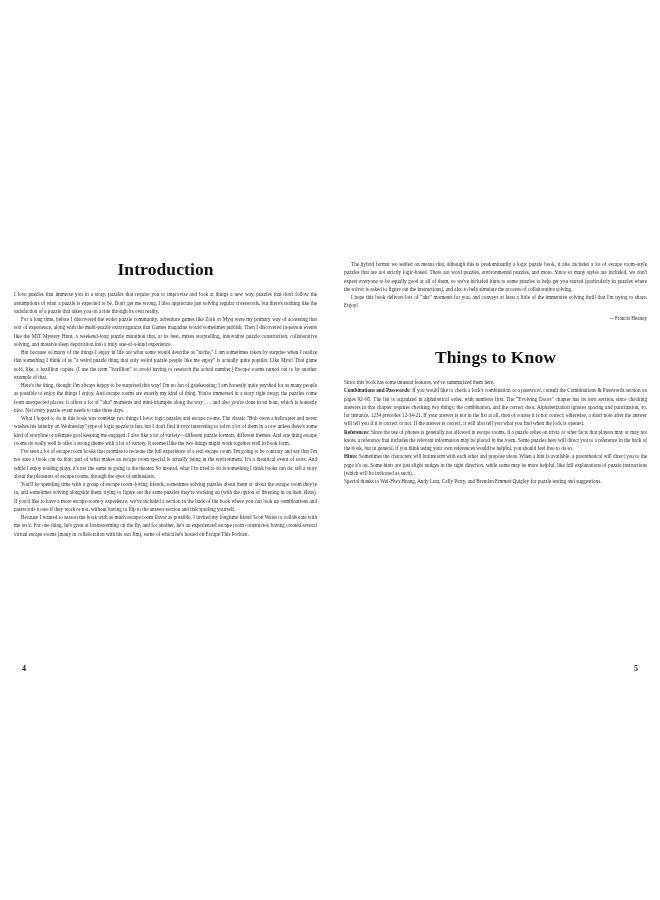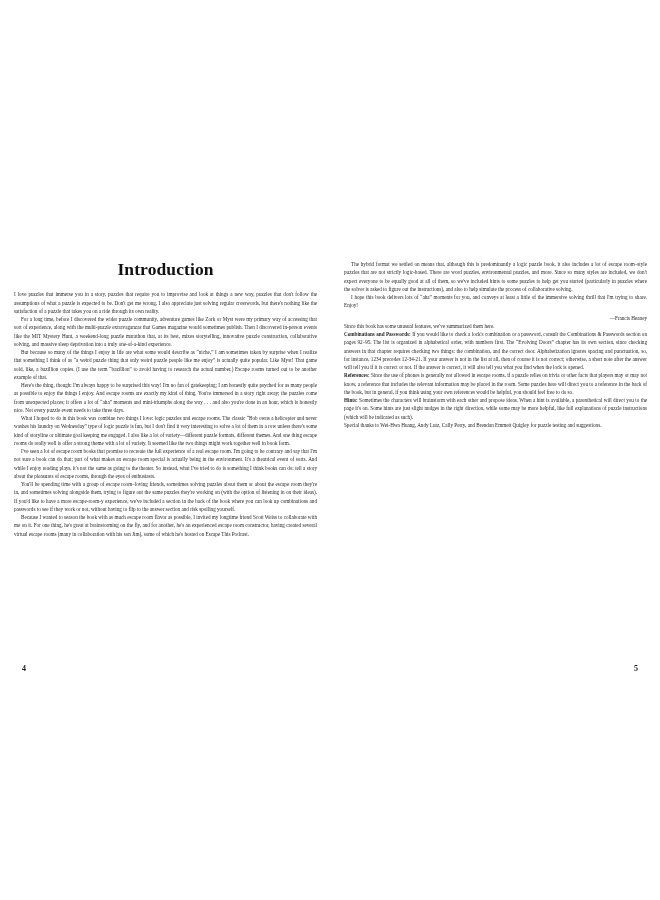--- a/index.html
+++ b/index.html
@@ -115,20 +115,21 @@
   </div>
 
   <div class="page page-right">
     <div class="page-body">
 
       <p class="body-text indent">The hybrid format we settled on means that, although this is predominantly a logic puzzle book, it also includes a lot of escape room–style puzzles that are not strictly logic-based. There are word puzzles, environmental puzzles, and more. Since so many styles are included, we don't expect everyone to be equally good at all of them, so we've included hints to some puzzles to help get you started (particularly in puzzles where the solver is asked to figure out the instructions), and also to help simulate the process of collaborative solving.</p>
       <p class="body-text indent">I hope this book delivers lots of “aha” moments for you, and conveys at least a little of the immersive solving thrill that I'm trying to share. Enjoy!</p>
 
       <p class="signature">—Francis Heaney</p>
 
+      <h1 class="page-heading" style="margin-top:26px;">Things to Know</h1>
 
       <p class="body-text">Since this book has some unusual features, we've summarized them here.</p>
 
       <p class="body-text section-block"><span class="lead-in">Combinations and Passwords:</span><span> If you would like to check a lock's combination or a password, consult the Combinations &amp; Passwords section on pages 92–95. The list is organized in alphabetical order, with numbers first. The “Evolving Doors” chapter has its own section, since checking answers in that chapter requires checking two things: the combination, and the correct door. Alphabetization ignores spacing and punctuation, so, for instance, 1234 precedes 12-34-21. If your answer is not in the list at all, then of course it is not correct; otherwise, a short note after the answer will tell you if it is correct or not. If the answer is correct, it will also tell you what you find when the lock is opened.</span></p>
 
       <p class="body-text section-block"><span class="lead-in">References:</span><span> Since the use of phones is generally not allowed in escape rooms, if a puzzle relies on trivia or other facts that players may or may not know, a reference that includes the relevant information may be placed in the room. Some puzzles here will direct you to a reference in the back of the book, but in general, if you think using your own references would be helpful, you should feel free to do so.</span></p>
 
       <p class="body-text section-block"><span class="lead-in">Hints:</span><span> Sometimes the characters will brainstorm with each other and propose ideas. When a hint is available, a parenthetical will direct you to the page it's on. Some hints are just slight nudges in the right direction, while some may be more helpful, like full explanations of puzzle instructions (which will be indicated as such).</span></p>
 
       <p class="body-text section-block">Special thanks to Wei-Hwa Huang, Andy Lutz, Cally Perry, and Brendan Emmett Quigley for puzzle testing and suggestions.</p>

